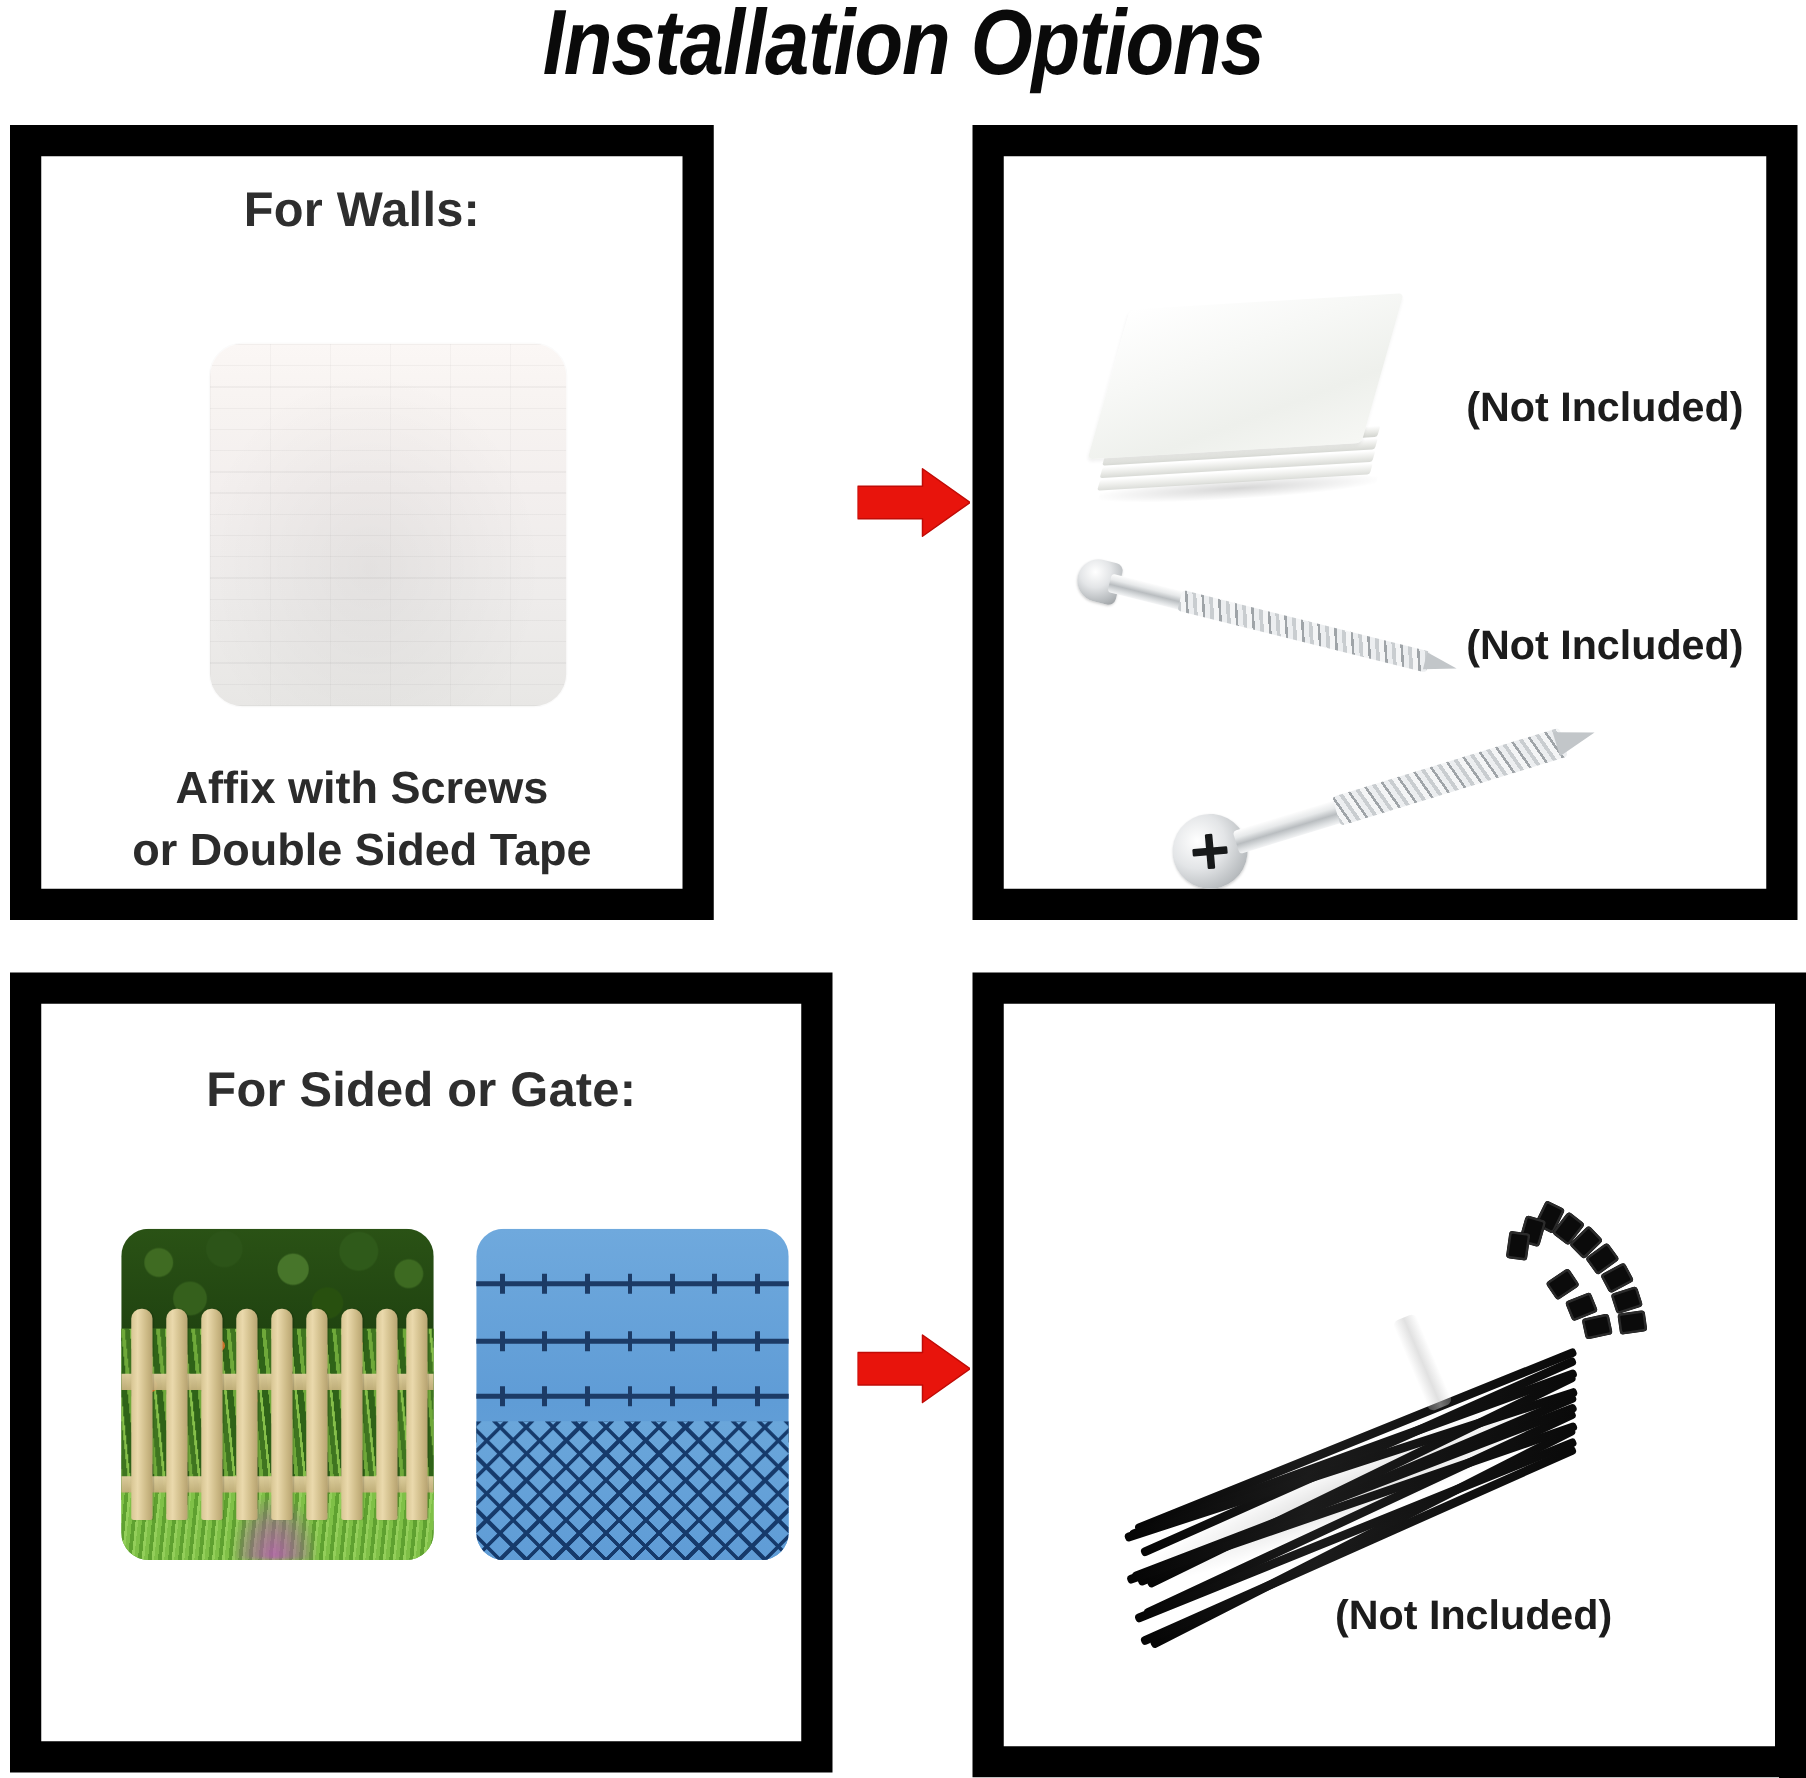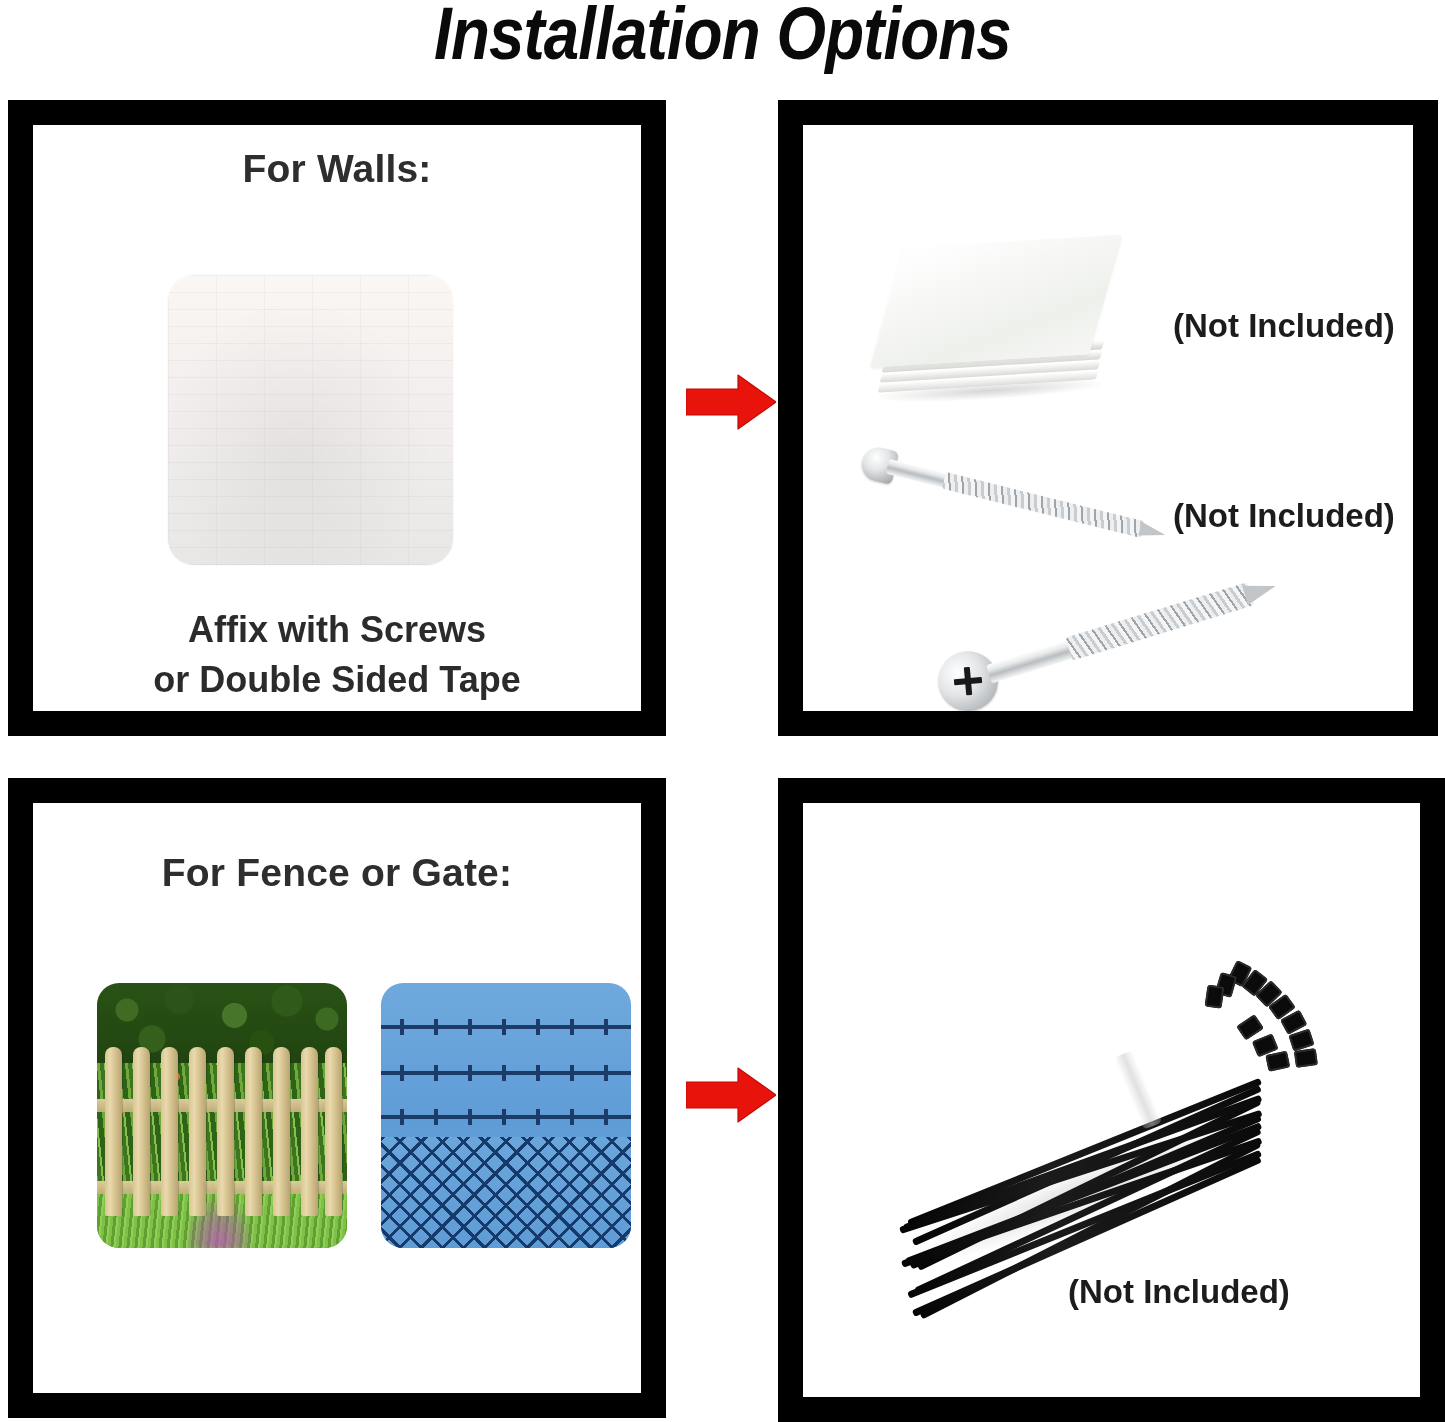--- a/index.html
+++ b/index.html
@@ -39,21 +39,21 @@
     position: absolute;
     background: #000000;
     box-sizing: border-box;
   }
   .panel-inner {
     position: absolute;
     inset: 25px;
     background: #ffffff;
     overflow: hidden;
   }
-  #panel-tl { left: 8px;   top: 100px;  width: 658px; height: 636px; }
+  #panel-tl { left: 8px;   top: 100px;  width: 563px; height: 636px; }
   #panel-tr { left: 778px; top: 100px;  width: 660px; height: 636px; }
   #panel-bl { left: 8px;   top: 778px;  width: 658px; height: 640px; }
   #panel-br { left: 778px; top: 778px;  width: 667px; height: 644px; }
 
   
   .panel-heading {
     position: absolute;
     left: 0; right: 0;
     text-align: center;
     font-size: 39px;
@@ -424,21 +424,21 @@
     </div>
 
     <div class="not-included" style="left:370px; top:372px;">(Not Included)</div>
 
   </div>
 </div>
 
 <div class="panel" id="panel-bl">
   <div class="panel-inner">
 
-    <div class="panel-heading" style="top:48px;">For Fence or Gate:</div>
+    <div class="panel-heading" style="top:48px;">For Sided or Gate:</div>
 
     <div class="photo" id="photo-picket">
       <div class="pf-hedge"></div>
       <div class="pf-foliage"></div>
       <div class="pf-flower" style="left:16px;  top:120px;"></div>
       <div class="pf-flower" style="left:70px;  top:88px;"></div>
       <div class="pf-flower" style="left:96px;  top:132px;"></div>
       <div class="pf-flower" style="left:180px; top:86px;"></div>
       <div class="pf-grass"></div>
       <div class="pf-path"></div>

